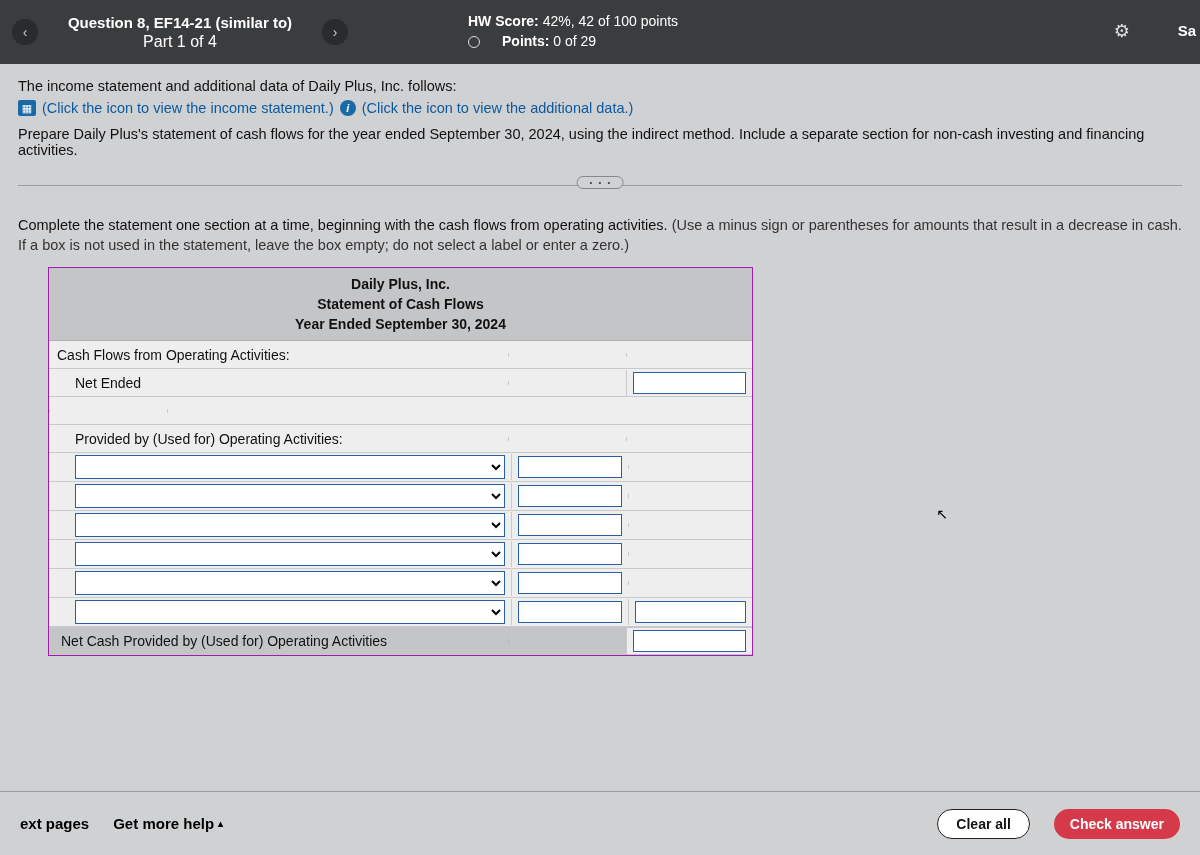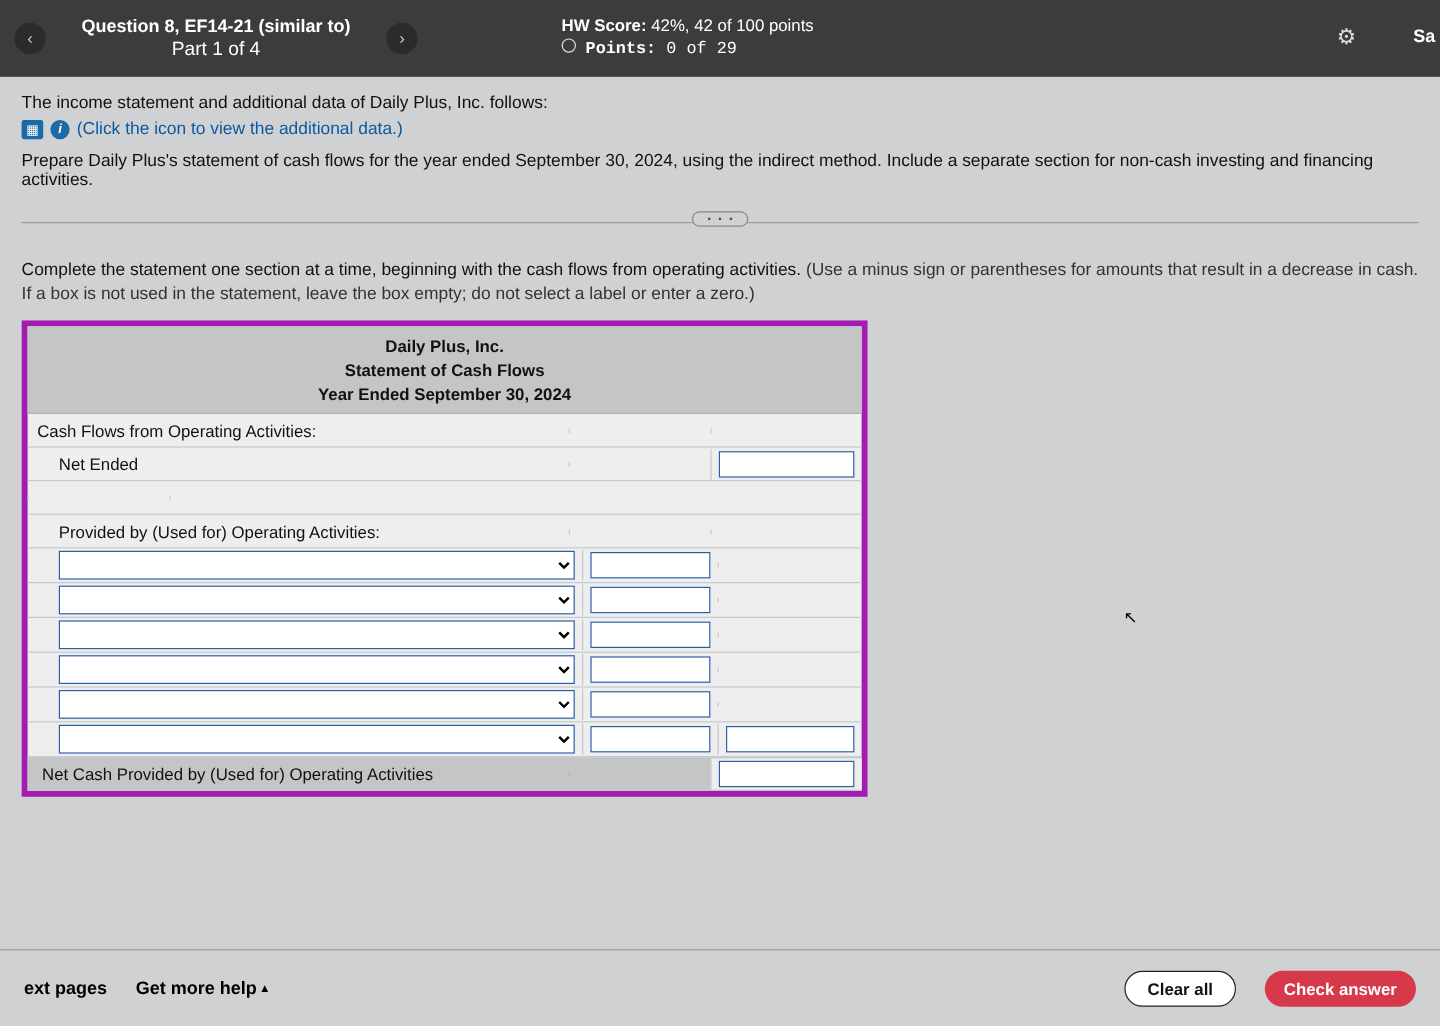--- a/index.html
+++ b/index.html
@@ -38,21 +38,21 @@
     text-align: center;
     min-width: 260px;
   }
   .q-title { font-weight: bold; font-size: 15px; }
   .q-part { font-size: 16px; margin-top: 2px; }
   .score-block {
     margin-left: 120px;
     font-size: 14px;
     line-height: 1.4;
   }
-  .score-block .points-row { display: flex; gap: 8px; font-family: Liberation Mono, monospace; }
+  .score-block .points-row { display: flex; align-items: center; gap: 22px; }
   .radio-empty {
     width: 12px; height: 12px; border: 1.5px solid #ddd; border-radius: 50%; display: inline-block;
   }
   .gear {
     position: absolute;
     right: 70px;
     top: 20px;
     font-size: 18px;
     color: #ddd;
     cursor: pointer;
@@ -86,22 +86,23 @@
   .divider-line { border-top: 1px solid #9a9b9d; position: absolute; top: 9px; left: 0; right: 0; }
   .dots-pill {
     position: absolute; left: 50%; transform: translateX(-50%);
     background: #d0d1d3; border: 1px solid #888; border-radius: 10px;
     font-size: 8px; letter-spacing: 2px; color: #444; padding: 1px 10px 1px 12px;
     cursor: pointer;
   }
   .instruction { font-size: 14.5px; margin-bottom: 12px; line-height: 1.35; }
   .hint { color: #333; }
   .worksheet {
+    margin-left: 30px;
     width: 705px;
-    border: 5px solid #a21caf;
+    border: 1px solid #a21caf;
     background: #eeeeef;
     font-size: 14px;
   }
   .ws-header {
     background: #c4c5c7;
     text-align: center;
     font-weight: bold;
     padding: 6px 0;
     border-bottom: 1px solid #b0b0b0;
   }
@@ -188,20 +189,21 @@
     </div>
   </div>
   <div class="gear">⚙</div>
   <div class="sa">Sa</div>
 </div>
 
 <div class="content">
   <div class="intro-line">The income statement and additional data of Daily Plus, Inc. follows:</div>
   <div class="link-row">
     <span class="icon-box icon-grid">▦</span>
+    <span class="blue-link">(Click the icon to view the income statement.)</span>
     <span class="icon-box icon-info">i</span>
     <span class="blue-link">(Click the icon to view the additional data.)</span>
   </div>
   <div class="task-line">Prepare Daily Plus's statement of cash flows for the year ended September 30, 2024, using the indirect method. Include a separate section for non-cash investing and financing activities.</div>
 
   <div class="divider-wrap">
     <div class="divider-line"></div>
     <div class="dots-pill">• • •</div>
   </div>
 

